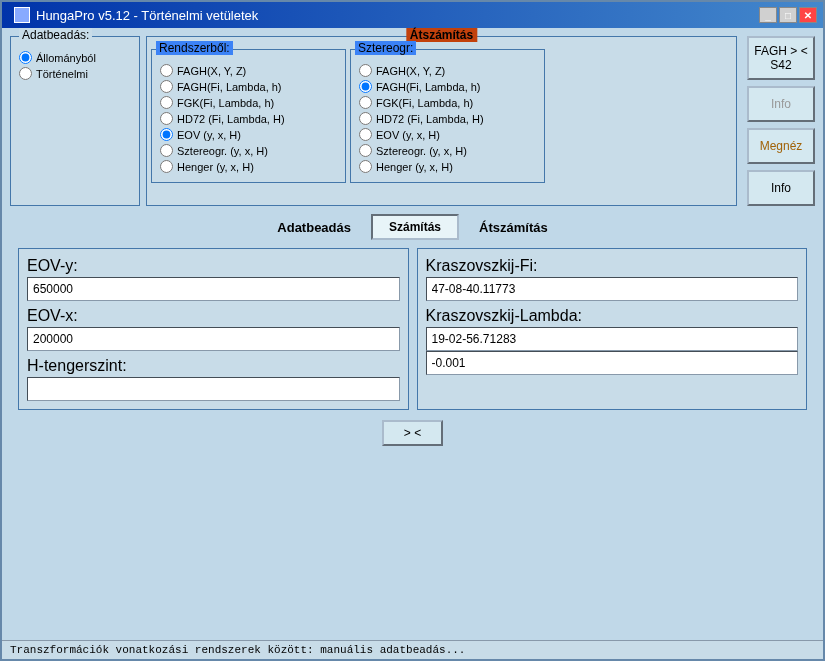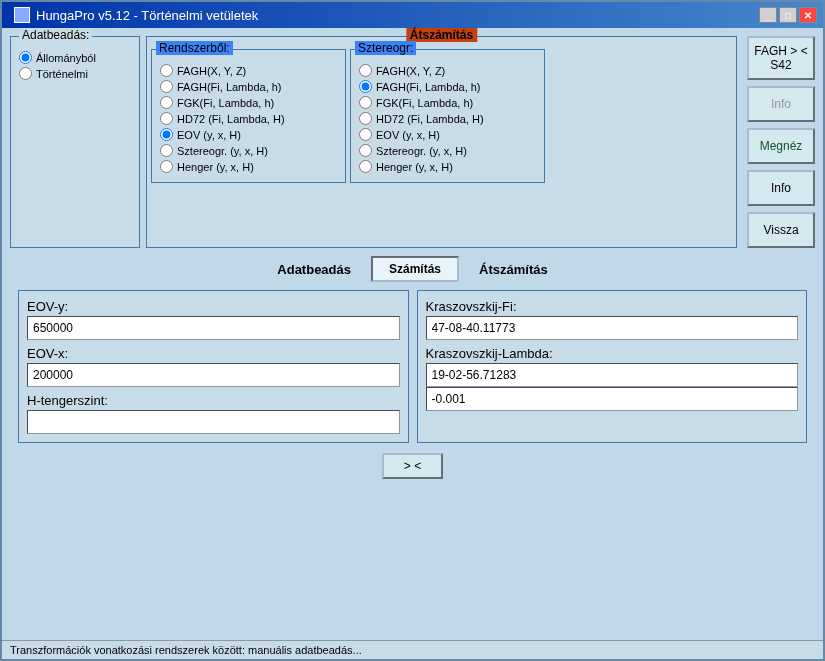--- a/index.html
+++ b/index.html
@@ -194,21 +194,21 @@
       gap: 8px;
       padding: 0 8px;
     }
     .data-panel {
       border: 1px solid #4477aa;
       background: #c8dce8;
       padding: 8px;
       flex: 1;
     }
     .field-label {
-      font-size: 13px;
+      font-size: 16px;
       margin-bottom: 2px;
       margin-top: 6px;
     }
     .field-label:first-child { margin-top: 0; }
     .field-input {
       width: 100%;
       padding: 3px 5px;
       border: 1px inset #8899aa;
       background: white;
       font-size: 12px;
@@ -225,20 +225,21 @@
       padding: 4px 20px;
       cursor: pointer;
       font-size: 12px;
     }
     .status-bar {
       background: #c8dce8;
       border-top: 1px solid #8899aa;
       padding: 3px 8px;
       font-size: 11px;
       flex-shrink: 0;
+      font-family: Liberation Mono, monospace;
     }
   </style>
 </head>
 <body>
 
 <div class="window">
 
   <div class="title-bar">
     <div class="title-bar-left">
       <div class="title-icon"></div>
@@ -339,23 +340,22 @@
                 <span>Henger (y, x, H)</span>
               </label>
             </div>
           </div>
         </div>
       </div>
 
       <div class="right-buttons">
         <button class="side-btn">FAGH &gt; &lt; S42</button>
         <button class="side-btn disabled" style="color:#999;">Info</button>
-        <button class="side-btn disabled" style="color:#14532d;">Megnéz</button>
+        <button class="side-btn disabled" style="color:#a16207;">Megnéz</button>
         <button class="side-btn">Info</button>
-        <button class="side-btn">Vissza</button>
       </div>
     </div>
 
     <div class="middle-section">
       <span class="tab-label">Adatbeadás</span>
       <button class="tab-btn active">Számítás</button>
       <span class="tab-label">Átszámítás</span>
     </div>
 
     <div class="data-section">

